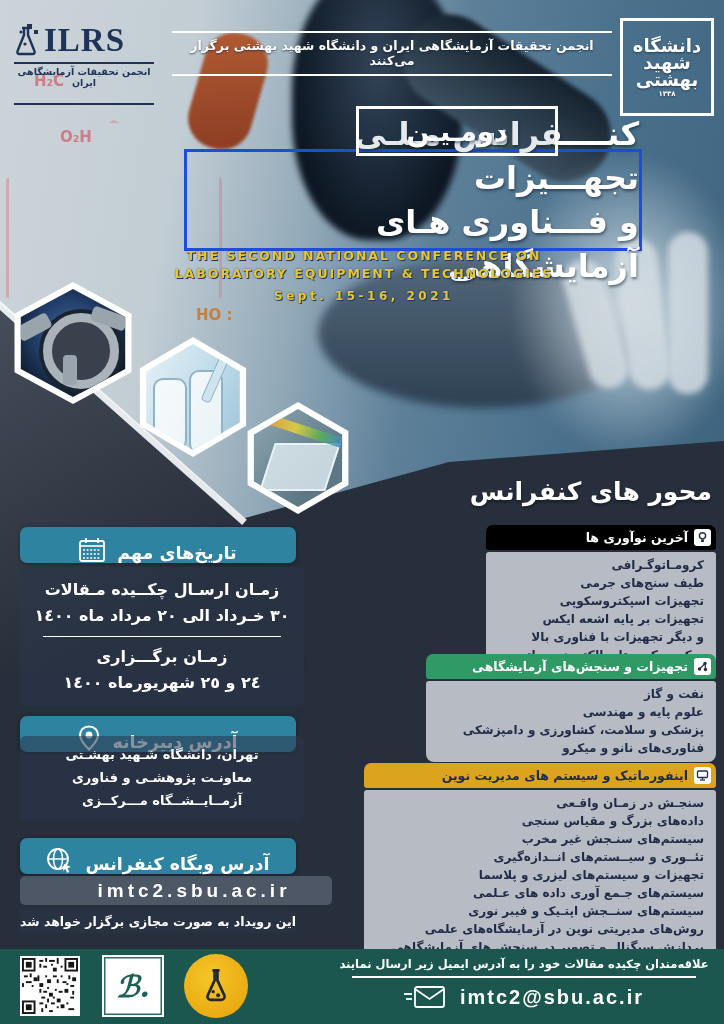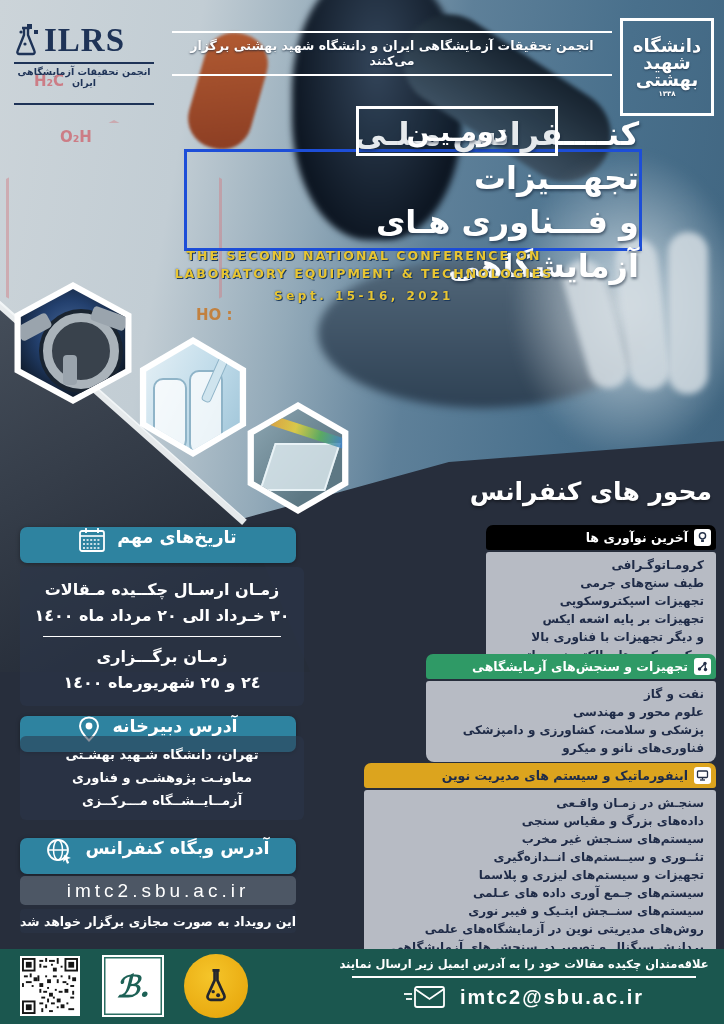--- a/index.html
+++ b/index.html
@@ -82,31 +82,31 @@
     border-radius:4px;transform:rotate(24deg);}
   .hex3{left:242px;top:402px;width:112px;height:112px;}
   .hx3{background:linear-gradient(130deg,#8fa8b4,#5d7884 70%);}
   .prism{position:absolute;left:18px;top:34px;width:62px;height:44px;background:rgba(225,238,243,.8);
     border:2px solid #e8f2f6;transform:skewX(-18deg);}
   .rainbow{position:absolute;left:-6px;top:18px;width:130px;height:10px;transform:rotate(18deg);
     background:linear-gradient(90deg,#d93b3b,#e8a432,#ead23a,#58b05a,#3f7fd9,#7b4fd1);opacity:.85;}
 
   
   .lhead{position:absolute;left:20px;width:276px;height:36px;background:#2e83a0;border-radius:7px;
-    display:flex;align-items:flex-start;justify-content:center;gap:12px;color:#fff;font-weight:bold;
+    display:flex;align-items:flex-end;justify-content:center;gap:12px;color:#fff;font-weight:bold;
     font-size:17.5px;z-index:4;box-shadow:0 1px 4px rgba(0,0,0,.35);}
   .lh1{top:527px;} .lh2{top:696px;margin-top:20px;} .lh3{top:838px;}
   .lbody{position:absolute;left:20px;width:276px;background:rgba(44,54,74,.55);border-radius:6px;
     color:#fff;font-weight:bold;text-align:center;z-index:4;}
   .lb1{top:567px;padding:10px 4px 10px;font-size:16px;line-height:1.62;}
   .lb-div{width:86%;height:1.5px;background:#fff;margin:7px auto;}
   .lb2{top:736px;padding:8px 4px;font-size:13px;line-height:1.75;}
   .urlbar{position:absolute;left:20px;top:876px;width:276px;height:29px;background:rgba(150,162,178,.35);
     border-radius:5px;display:flex;align-items:center;justify-content:center;z-index:4;
-    color:#fff;font-weight:normal;font-size:19px;letter-spacing:4px;font-family:"Liberation Sans",sans-serif;}
+    color:#fff;font-weight:bold;font-size:19px;letter-spacing:4px;font-family:"Liberation Sans",sans-serif;padding-left:36px;}
   .vnote{position:absolute;left:20px;top:909px;width:276px;height:24px;background:rgba(44,54,74,.5);
     border-radius:4px;display:flex;align-items:center;justify-content:center;z-index:4;
     color:#fff;font-weight:bold;font-size:12.5px;}
 
   
   .topics-heading{position:absolute;right:12px;top:477px;color:#fff;font-weight:bold;font-size:25px;
     z-index:4;text-shadow:0 2px 3px rgba(0,0,0,.4);}
   .tbox{position:absolute;right:8px;z-index:4;direction:rtl;}
   .tb1{top:525px;width:230px;} .tb2{top:654px;width:290px;} .tb3{top:763px;width:352px;}
   .thead{height:25px;border-radius:7px 7px 3px 3px;display:flex;align-items:center;gap:6px;
@@ -289,21 +289,21 @@
           <line x1="9" y1="3.5" x2="9.5" y2="9.5" stroke="#243048" stroke-width="1.2"></line>
           <circle cx="3.5" cy="9" r="1.7" fill="#243048"></circle>
           <circle cx="9" cy="3.5" r="1.7" fill="#243048"></circle>
           <circle cx="9.5" cy="9.5" r="1.7" fill="#243048"></circle>
         </svg>
       </span>
       <span>تجهیزات و سنجش‌های آزمایشگاهی</span>
     </div>
     <div class="tbody">
       <div>نفت و گاز</div>
-      <div>علوم محور و مهندسی</div>
+      <div>علوم پایه و مهندسی</div>
       <div>پزشکی و سلامت، کشاورزی و دامپزشکی</div>
       <div>فناوری‌های نانو و میکرو</div>
     </div>
   </section>
 
   <section class="tbox tb3">
     <div class="thead">
       <span class="ticon">
         <svg width="13" height="13" viewBox="0 0 13 13">
           <rect x="1.5" y="2" width="10" height="6.5" rx="1" fill="none" stroke="#243048" stroke-width="1.3"></rect>

